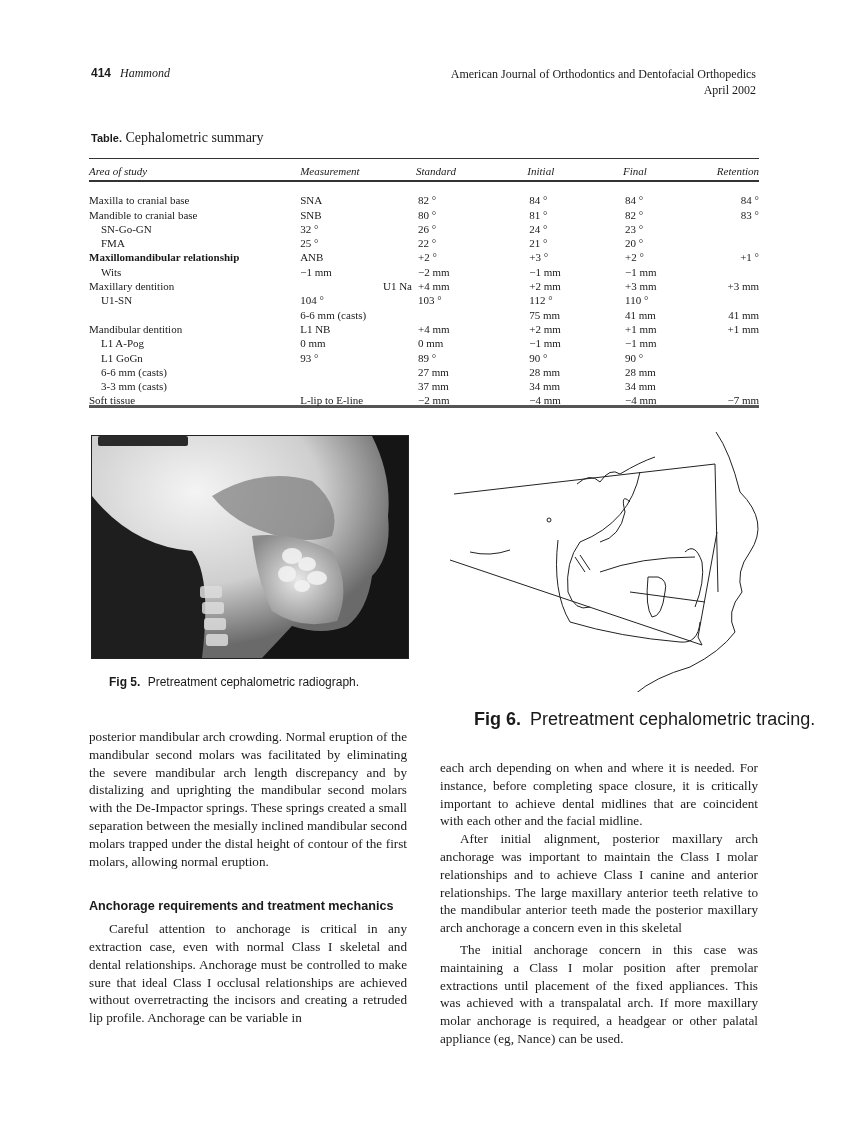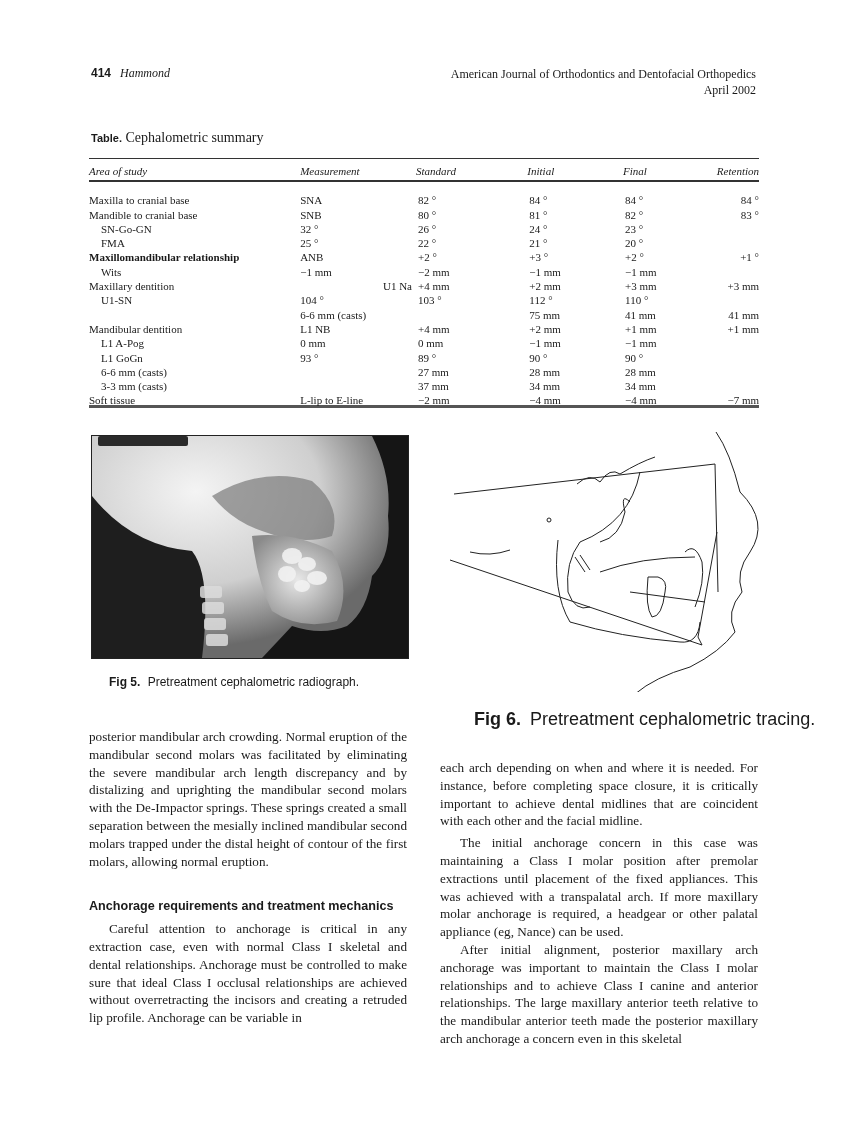--- a/index.html
+++ b/index.html
@@ -255,15 +255,15 @@
 </div>
 
 <div class="col col-left">
   <p>posterior mandibular arch crowding. Normal eruption of the mandibular second molars was facilitated by eliminating the severe mandibular arch length discrepancy and by distalizing and uprighting the mandibular second molars with the De-Impactor springs. These springs created a small separation between the mesially inclined mandibular second molars trapped under the distal height of contour of the first molars, allowing normal eruption.</p>
   <p class="sec-head">Anchorage requirements and treatment mechanics</p>
   <p class="ind">Careful attention to anchorage is critical in any extraction case, even with normal Class I skeletal and dental relationships. Anchorage must be controlled to make sure that ideal Class I occlusal relationships are achieved without overretracting the incisors and creating a retruded lip profile. Anchorage can be variable in</p>
 </div>
 
 <div class="col col-right">
   <p>each arch depending on when and where it is needed. For instance, before completing space closure, it is critically important to achieve dental midlines that are coincident with each other and the facial midline.</p>
+  <p class="ind">After initial alignment, posterior maxillary arch anchorage was important to maintain the Class I molar relationships and to achieve Class I canine and anterior relationships. The large maxillary anterior teeth relative to the mandibular anterior teeth made the posterior maxillary arch anchorage a concern even in this skeletal</p>
   <p class="ind" style="margin-top:4px">The initial anchorage concern in this case was maintaining a Class I molar position after premolar extractions until placement of the fixed appliances. This was achieved with a transpalatal arch. If more maxillary molar anchorage is required, a headgear or other palatal appliance (eg, Nance) can be used.</p>
-  <p class="ind">After initial alignment, posterior maxillary arch anchorage was important to maintain the Class I molar relationships and to achieve Class I canine and anterior relationships. The large maxillary anterior teeth relative to the mandibular anterior teeth made the posterior maxillary arch anchorage a concern even in this skeletal</p>
 </div>
 
 </body></html>

